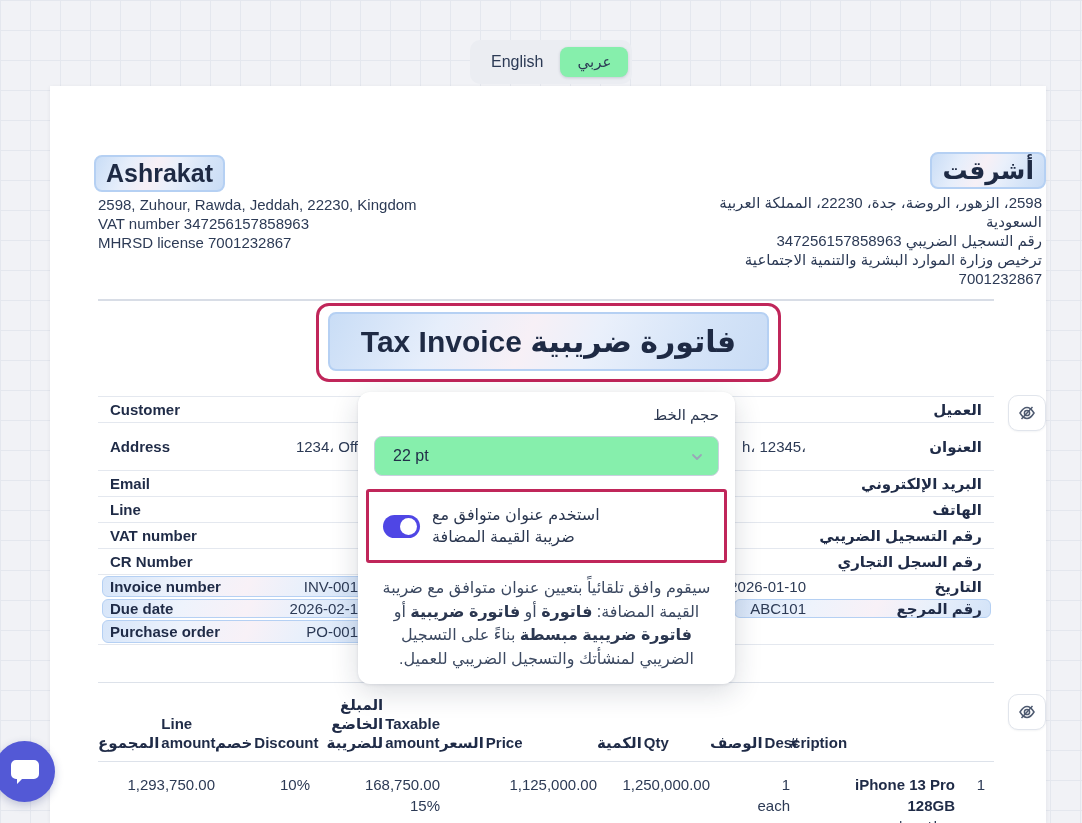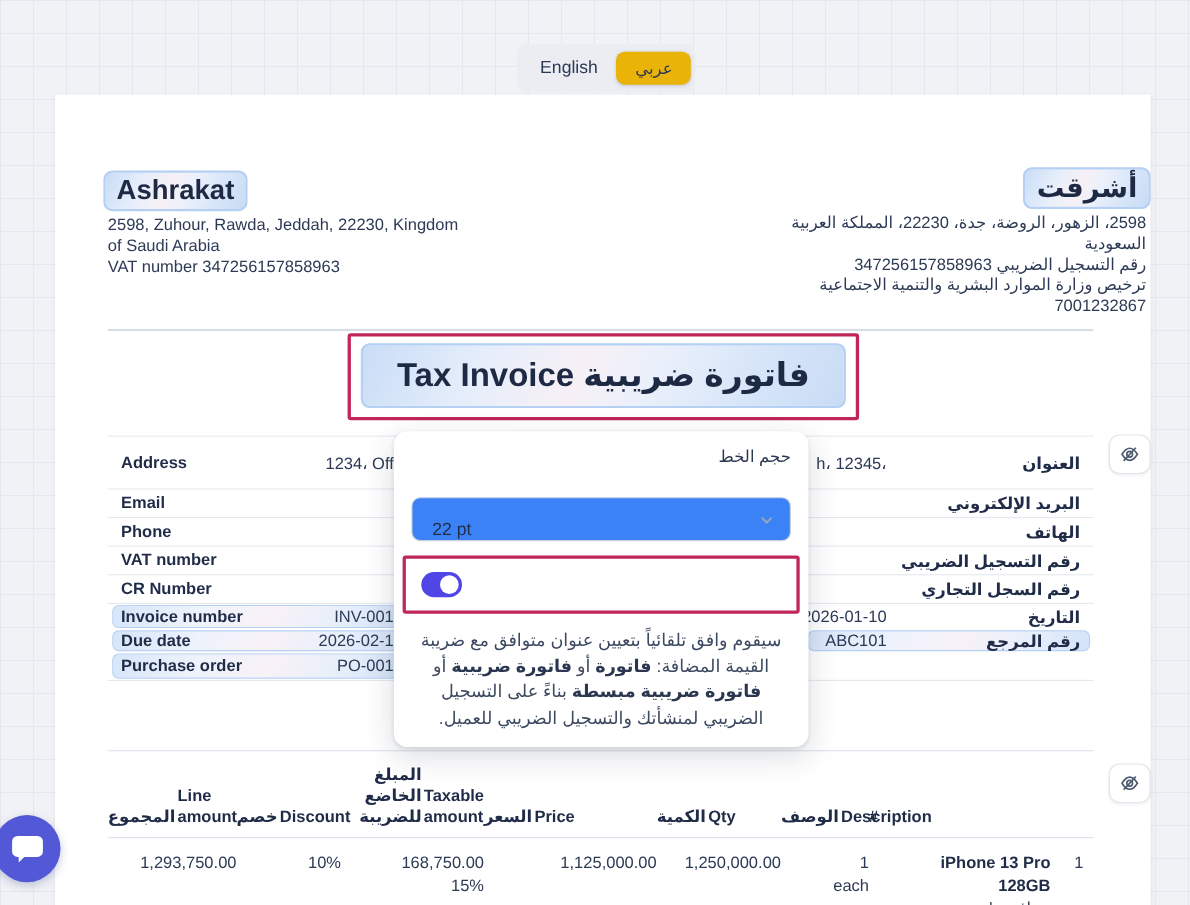--- a/index.html
+++ b/index.html
@@ -8,54 +8,54 @@
     background-color:#f1f2f6;
     background-image:linear-gradient(to right,#e4e7ee 1px,transparent 1px),
                      linear-gradient(to bottom,#e4e7ee 1px,transparent 1px);
     background-size:30px 30px;color:#26324b;padding-left:48px;}
   .sheet{position:absolute;left:50px;top:86px;width:996px;height:737px;background:#fff;
     box-shadow:0 1px 4px rgba(20,30,60,.07);}
   
   .lang{position:absolute;left:470px;top:40px;height:44px;background:#ebedf2;border-radius:10px;
     display:flex;align-items:center;padding:4px;box-sizing:border-box;z-index:6;}
   .lang .tab{padding:6px 17px;font-size:16px;color:#2c3a55;border-radius:8px;cursor:pointer;}
-  .lang .tab.sel{background:#eab308;box-shadow:0 1px 3px rgba(30,40,70,.18);font-size:15px;}
+  .lang .tab.sel{background:#86efac;box-shadow:0 1px 3px rgba(30,40,70,.18);font-size:15px;}
   
   .holo{border:2px solid #b5d0f3;border-radius:8px;
     background:linear-gradient(115deg,#c9ddf6 0%,#e6eefb 25%,#f7f0f6 45%,#eaf0fb 60%,#d5e4f8 82%,#c9dcf5 100%);}
   .co-en{position:absolute;left:94px;top:155px;padding:2px 10px;font-size:25px;font-weight:700;color:#1e2a44;box-sizing:border-box;text-align:center;}
   .co-ar{position:absolute;right:84px;top:152px;padding:2px 10px;font-size:25px;font-weight:700;color:#1e2a44;box-sizing:border-box;}
   .addr-en{position:absolute;left:98px;top:195px;font-size:15px;line-height:19px;color:#2c3a55;}
   .addr-ar{position:absolute;right:88px;top:193px;font-size:15px;line-height:19px;color:#2c3a55;text-align:right;}
   .hr{position:absolute;left:98px;top:299px;width:896px;height:2px;background:#d8dde6;}
   
   .title-red{position:absolute;left:316px;top:303px;width:465px;height:79px;border:3px solid #c0265a;
-    border-radius:3px;box-sizing:border-box;padding:6px 9px 8px;z-index:4;}
+    border-radius:13px;box-sizing:border-box;padding:6px 9px 8px;z-index:4;}
   .title-in{width:100%;height:100%;box-sizing:border-box;display:flex;align-items:center;justify-content:center;
     font-size:30px;font-weight:700;color:#1e2a44;}
   
   .ctable{position:absolute;left:98px;top:396px;width:896px;border-bottom:1px solid #e4e8ef;font-size:15px;}
   .c-row{display:grid;grid-template-columns:168px 92px 1fr 118px 188px;align-items:center;position:relative;box-sizing:border-box;}
   .c-row.bt{border-top:1px solid #e4e8ef;}
   .cl{font-weight:700;padding-left:12px;color:#1f2b47;position:relative;z-index:2;}
   .cv{text-align:right;color:#2c3a55;position:relative;z-index:2;}
   .cva{text-align:right;color:#2c3a55;position:relative;z-index:2;}
   .cla{text-align:right;padding-right:12px;font-weight:700;color:#1f2b47;position:relative;z-index:2;}
   .c-row.addr{align-items:start;}
   .c-row.addr span{margin-top:15px;}
   .hlL,.hlR{position:absolute;top:1px;bottom:1px;border:1.5px solid #b5d0f3;border-radius:6px;z-index:1;
     background:linear-gradient(115deg,#d6e5f9 0%,#eef3fc 30%,#f8f1f7 55%,#e9f0fb 75%,#d3e3f8 100%);}
   .hlL{left:4px;width:262px;}
   .hlR{left:636px;right:3px;}
   
   .popover{position:absolute;left:358px;top:392px;width:377px;box-sizing:border-box;background:#fff;border-radius:12px;
     box-shadow:0 8px 28px rgba(25,35,65,.16),0 1px 3px rgba(25,35,65,.10);padding:14px 16px 10px;z-index:20;}
   .fs-label{font-size:15px;color:#2b3750;margin-left:36px;}
-  .select{position:relative;margin-top:28px;height:40px;border:1.5px solid #c9d0de;border-radius:8px;box-sizing:border-box;
-    display:flex;align-items:flex-end;padding:0 18px;font-size:16px;color:#222f49;background:#3b82f6;cursor:pointer;}
+  .select{position:relative;margin-top:12px;height:40px;border:1.5px solid #c9d0de;border-radius:8px;box-sizing:border-box;
+    display:flex;align-items:center;padding:0 18px;font-size:16px;color:#222f49;background:#86efac;cursor:pointer;}
   .select svg{position:absolute;right:13px;top:12px;}
   .tog-red{margin:13px -8px 0;border:3px solid #c0265a;border-radius:3px;padding:12px 14px;display:flex;align-items:center;gap:12px;}
   .switch{position:relative;width:37px;height:23px;border-radius:12px;background:#4f46e5;flex:0 0 auto;cursor:pointer;}
   .switch .knob{position:absolute;right:3px;top:3px;width:17px;height:17px;border-radius:50%;background:#fff;}
   .tog-text{font-size:16px;line-height:22px;color:#2b3750;direction:rtl;text-align:left;width:200px;}
   .pop-desc{margin:13px 2px 4px;font-size:16px;line-height:23.5px;color:#3c4961;direction:rtl;text-align:center;}
   .pop-desc b{color:#2b3750;}
   
   .itable{position:absolute;left:98px;top:682px;width:896px;border-top:1px solid #dde2ea;font-size:15px;}
   .igrid{display:grid;grid-template-columns:117px 95px 130px 157px 113px 80px 165px 30px;}
@@ -80,54 +80,61 @@
   <div class="sheet"></div>
 
   <div class="lang">
     <div class="tab">English</div>
     <div class="tab sel" dir="rtl">عربي</div>
   </div>
 
   <div class="co-en holo">Ashrakat</div>
   <div class="addr-en">
     <div>2598, Zuhour, Rawda, Jeddah, 22230, Kingdom</div>
-    <div>of Saudi Arabia</div>
     <div>VAT number 347256157858963</div>
+    <div>MHRSD license 7001232867</div>
   </div>
   <div class="co-ar holo" dir="rtl">أشرقت</div>
   <div class="addr-ar" dir="rtl">
     <div>2598، الزهور، الروضة، جدة، 22230، المملكة العربية</div>
     <div>السعودية</div>
     <div>رقم التسجيل الضريبي 347256157858963</div>
     <div>ترخيص وزارة الموارد البشرية والتنمية الاجتماعية</div>
     <div>7001232867</div>
   </div>
   <div class="hr"></div>
 
   <div class="title-red">
     <div class="title-in holo" dir="rtl">فاتورة ضريبية Tax Invoice</div>
   </div>
 
   <div class="ctable">
+    <div class="c-row bt" style="height:26px">
+      <span class="cl">Customer</span>
+        <span class="cv"></span>
+        <span></span>
+        <span class="cva"></span>
+        <span class="cla" dir="rtl">العميل</span>
+    </div>
     <div class="c-row bt addr" style="height:48px">
       <span class="cl">Address</span>
         <span class="cv">1234، Off</span>
         <span></span>
         <span class="cva">h، 12345،</span>
         <span class="cla" dir="rtl">العنوان</span>
     </div>
     <div class="c-row bt" style="height:26px">
       <span class="cl">Email</span>
         <span class="cv"></span>
         <span></span>
         <span class="cva"></span>
         <span class="cla" dir="rtl">البريد الإلكتروني</span>
     </div>
     <div class="c-row bt" style="height:26px">
-      <span class="cl">Phone</span>
+      <span class="cl">Line</span>
         <span class="cv"></span>
         <span></span>
         <span class="cva"></span>
         <span class="cla" dir="rtl">الهاتف</span>
     </div>
     <div class="c-row bt" style="height:26px">
       <span class="cl">VAT number</span>
         <span class="cv"></span>
         <span></span>
         <span class="cva"></span>
@@ -172,20 +179,21 @@
     <div class="select">
       <span>22 pt</span>
       <svg width="16" height="16" viewBox="0 0 16 16">
           <polyline points="4,6 8,10 12,6" fill="none" stroke="#9aa6b8" stroke-width="1.8" stroke-linecap="round" stroke-linejoin="round"></polyline>
         </svg>
     </div>
     <div class="tog-red">
       <div class="switch">
           <div class="knob"></div>
         </div>
+      <div class="tog-text">استخدم عنوان متوافق مع ضريبة القيمة المضافة</div>
     </div>
     <p class="pop-desc" dir="rtl"><span>سيقوم وافق تلقائياً بتعيين عنوان متوافق مع ضريبة القيمة المضافة: </span><b>فاتورة</b><span> أو </span><b>فاتورة ضريبية</b><span> أو </span><b>فاتورة ضريبية مبسطة</b><span> بناءً على التسجيل الضريبي لمنشأتك والتسجيل الضريبي للعميل.</span></p>
   </div>
 
   <div class="itable">
     <div class="igrid i-head">
       <div class="ih">
           <span dir="rtl">المجموع</span>
           <span>Line amount</span>
         </div>

